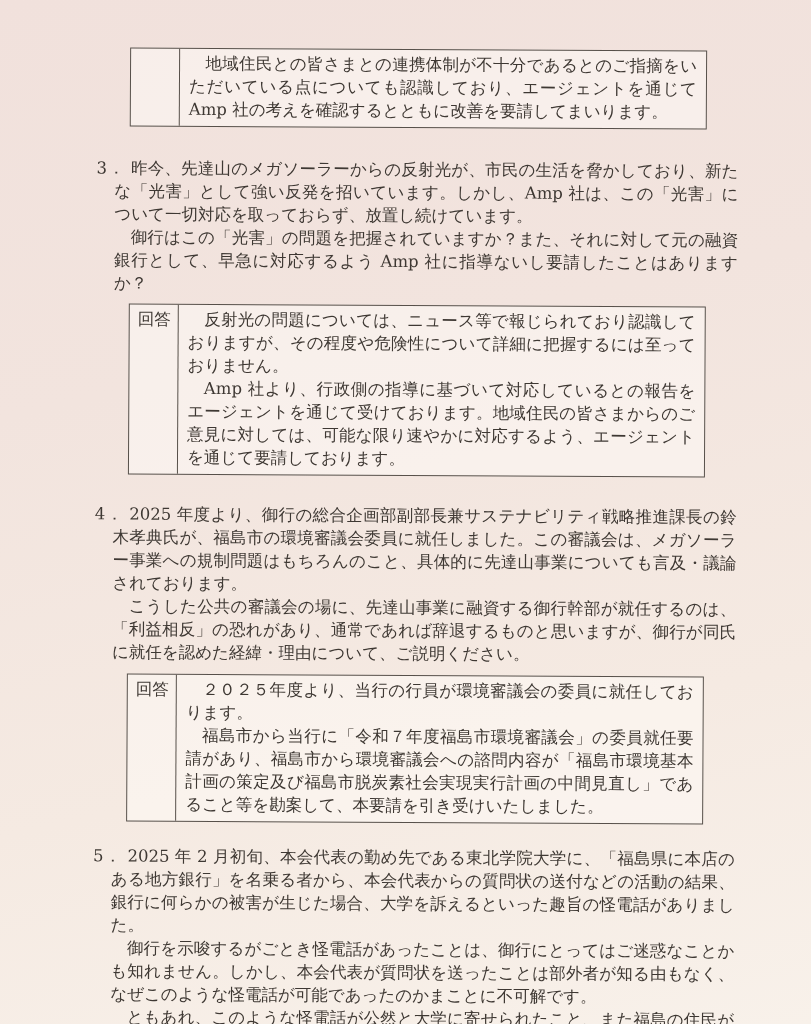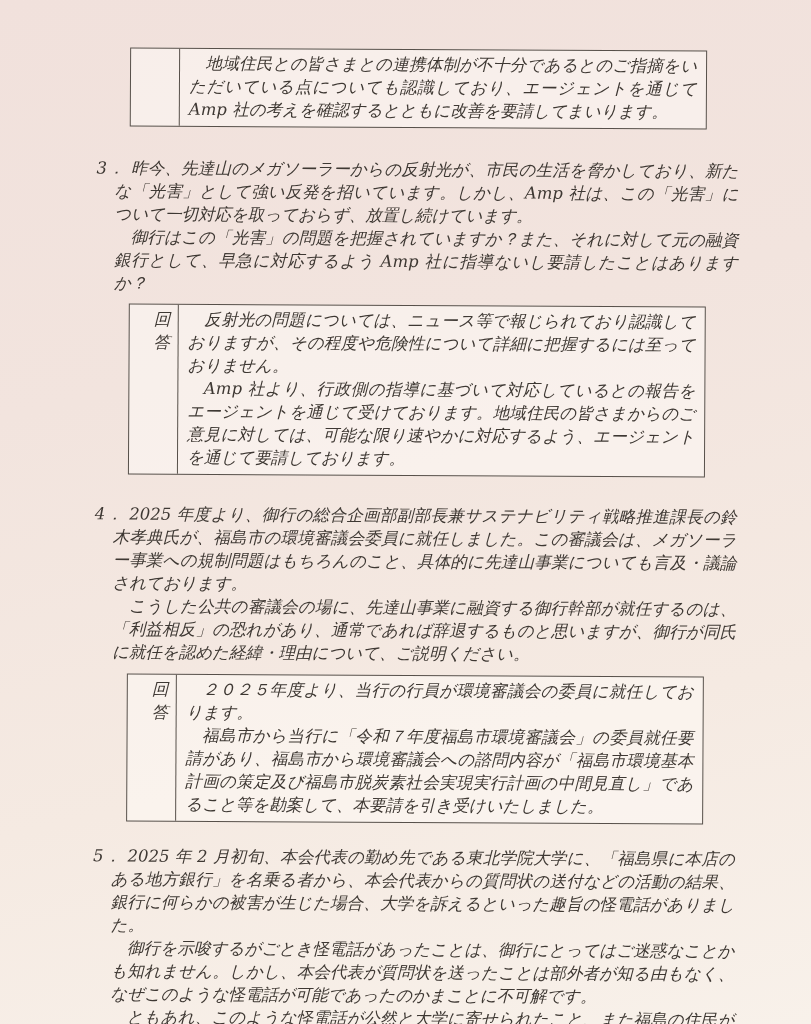--- a/index.html
+++ b/index.html
@@ -14,21 +14,20 @@
     font-family: "DejaVu Serif", "Liberation Serif", serif;
   }
   .page {
     position: relative;
     width: 811px;
     height: 1024px;
     overflow: hidden;
     color: #3e3833;
     font-size: 16.5px;
     line-height: 23px;
-    font-style: italic;
   }
   .content {
     transform: rotate(0.3deg);
     transform-origin: 50% 40%;
   }
   p {
     margin: 0;
     text-indent: 1em;
     text-align: justify;
   }
@@ -39,21 +38,21 @@
     width: 577px;
     box-sizing: border-box;
     border: 1.6px solid #57504a;
     background: rgba(253, 249, 245, 0.55);
   }
   .answer-label {
     flex: none;
     width: 49px;
     box-sizing: border-box;
     border-right: 1.6px solid #57504a;
-    padding: 3px 0 0 24px;
+    padding: 3px 0 0 8px;
     text-align: left;
   }
   .answer-body {
     flex: 1;
     padding: 3px 9px 5px 9px;
   }
   .answer-box.continuation {
     margin-top: 49px;
   }
   

